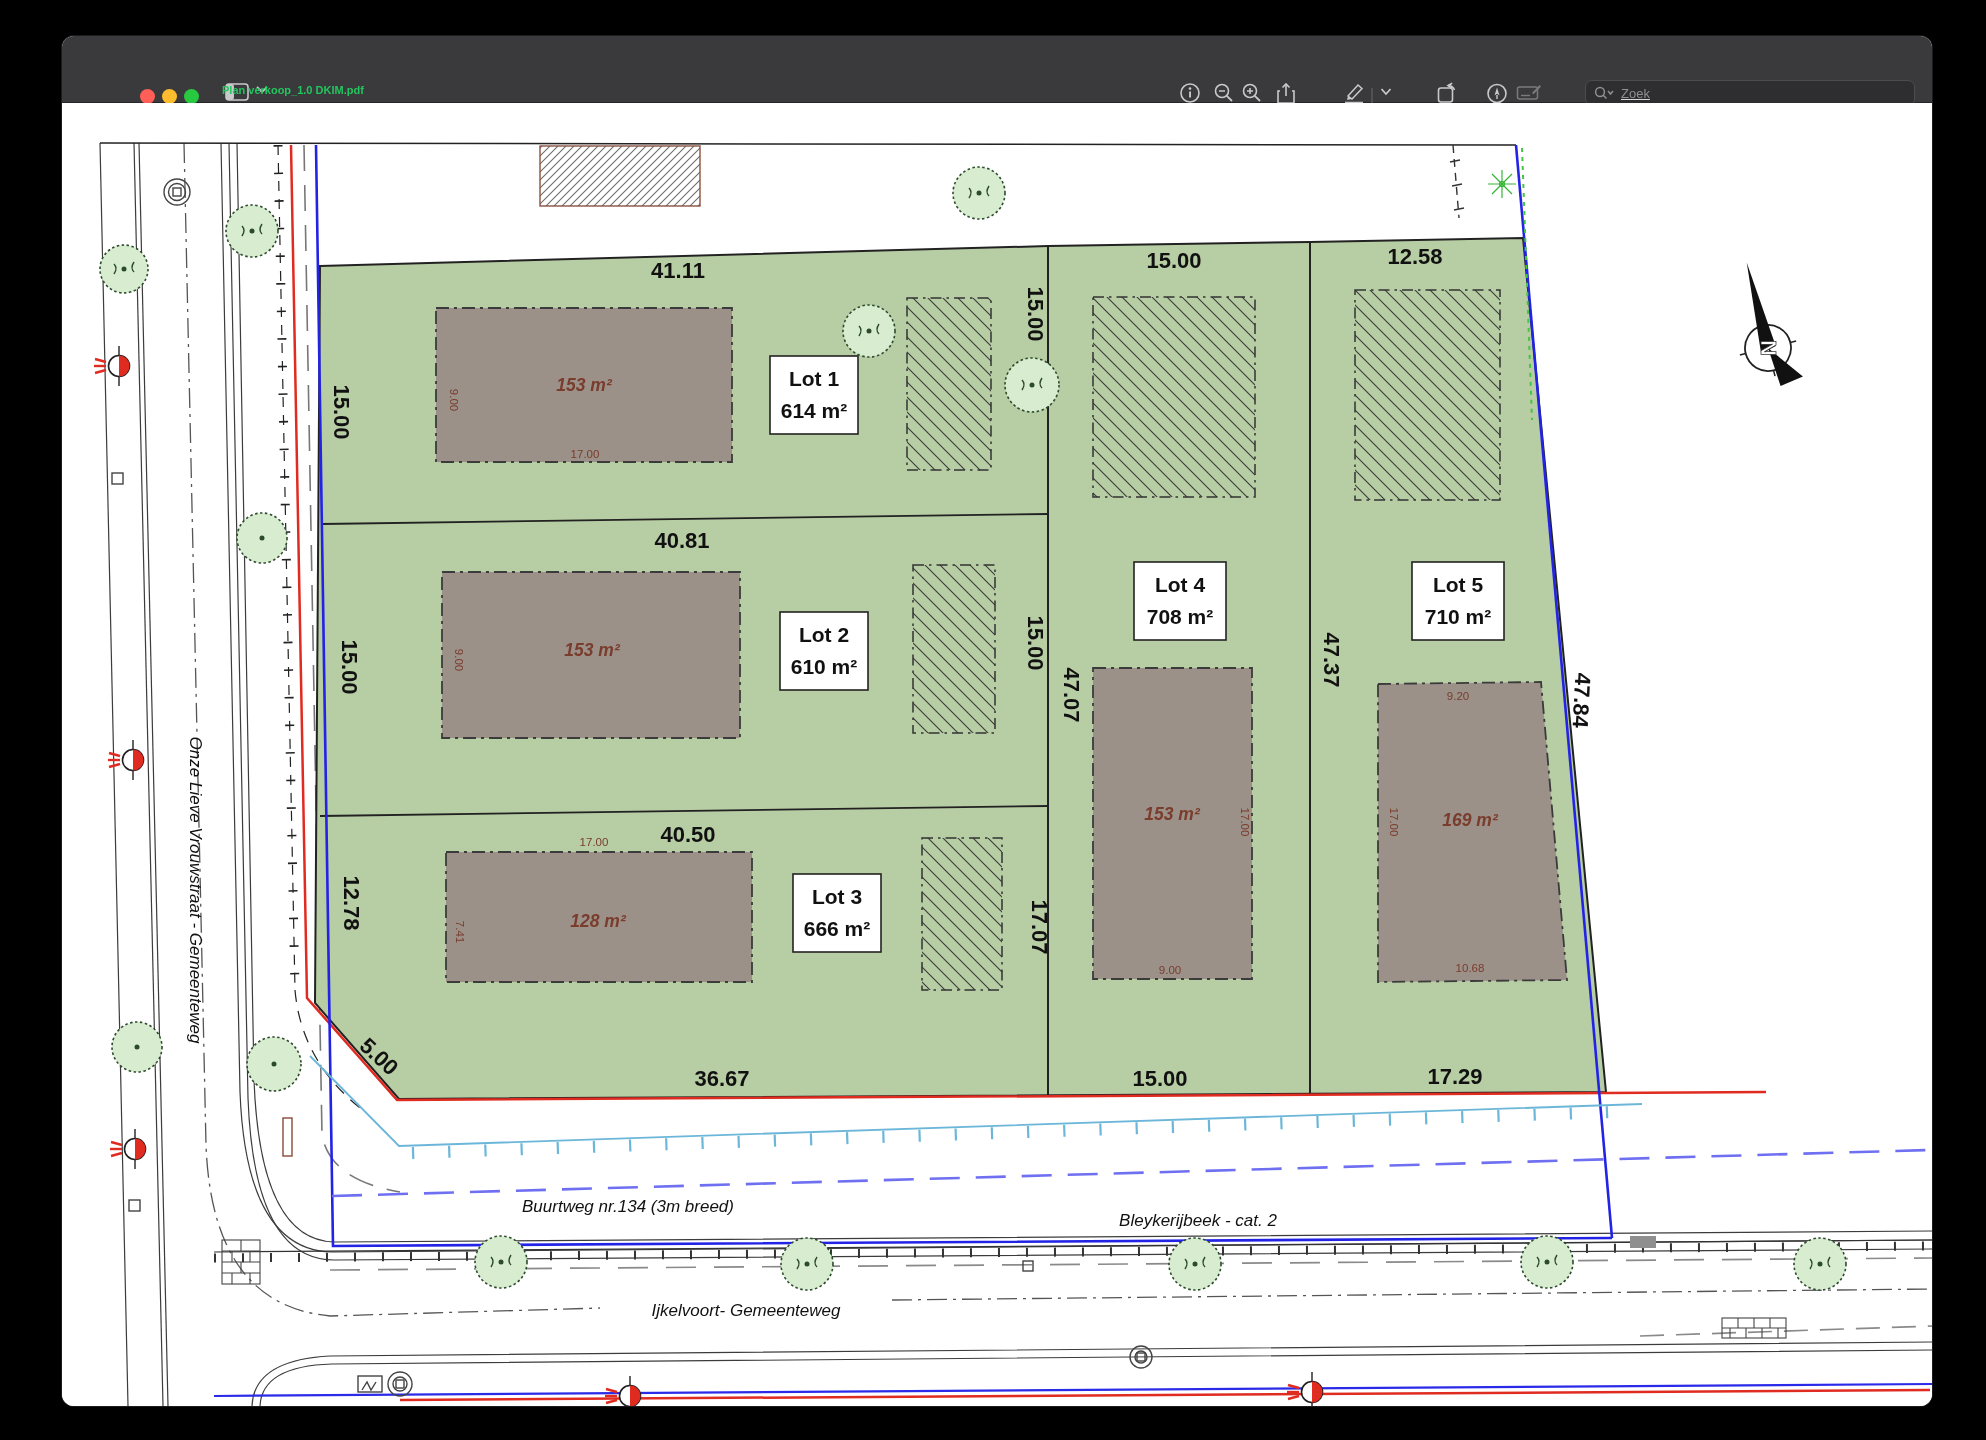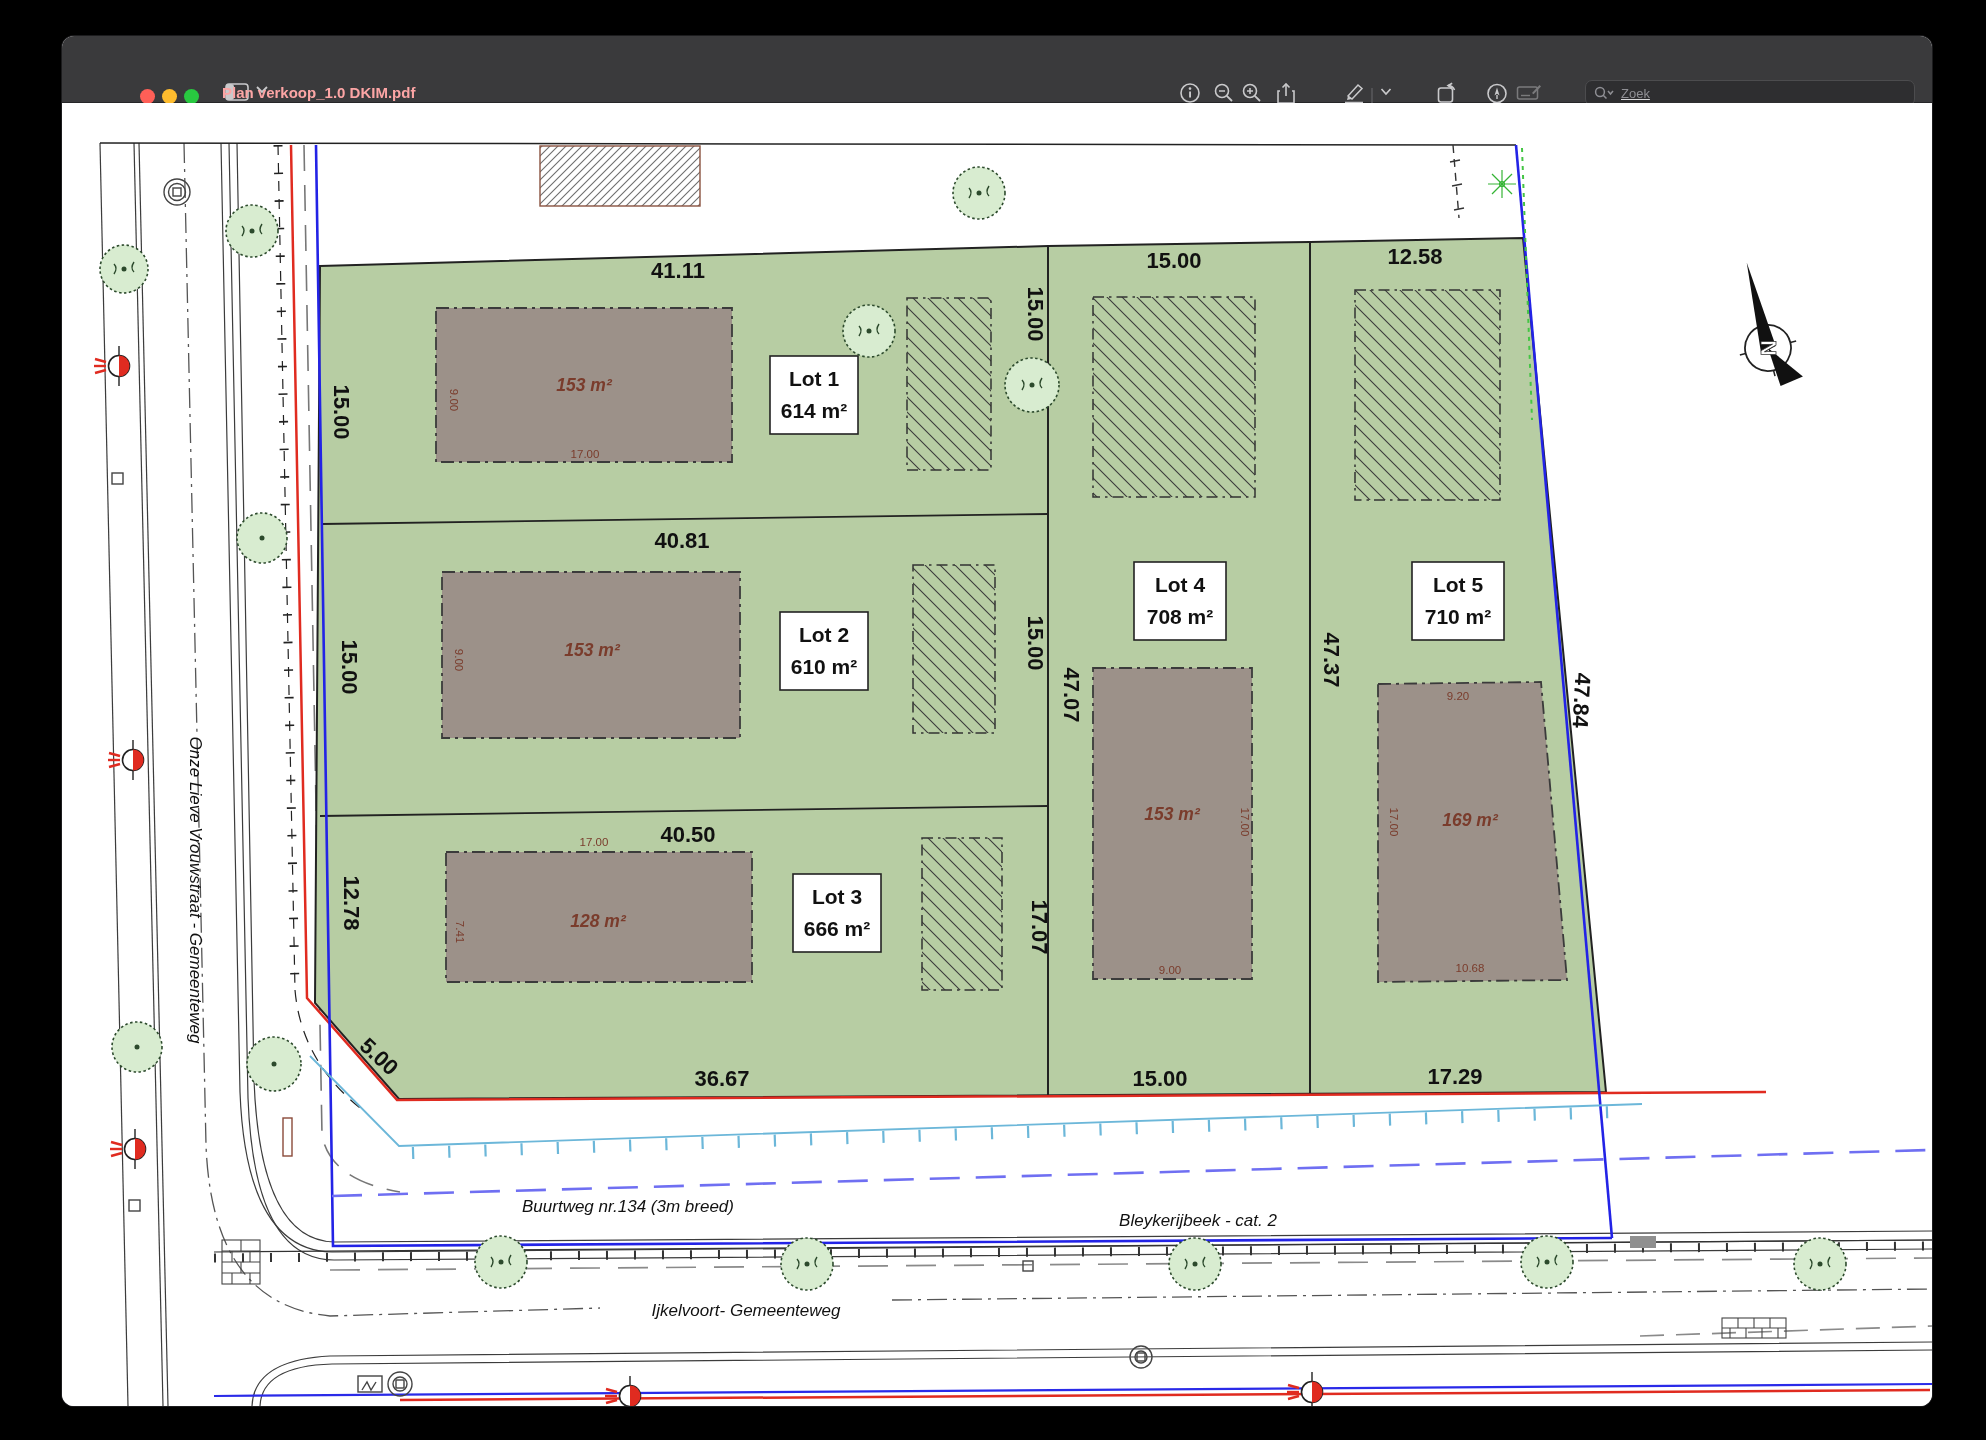--- a/index.html
+++ b/index.html
@@ -8,21 +8,21 @@
     background:#fff;overflow:hidden;box-shadow:0 0 0 1px #1c1c1e;}
   .titlebar{position:absolute;left:0;top:0;width:100%;height:67px;background:#3a3a3c;
     border-bottom:1px solid #262628;box-sizing:border-box;}
   .tl{position:absolute;top:53px;width:15px;height:15px;border-radius:50%;}
   .tl.red{left:78px;background:#ff5f57;}
   .tl.yel{left:100px;background:#febc2e;}
   .tl.grn{left:122px;background:#28c840;}
   .tbarlabel{position:absolute;top:76px;font-size:11.5px;color:#b4b4b6;transform:translateX(-50%);white-space:nowrap;}
   .tbarlabel.dim{color:#69696b;}
   .ticon{position:absolute;top:46px;transform:translateX(-50%);color:#c9c9cb;}
-  .wtitle{position:absolute;left:160px;top:48px;font-size:15px;font-weight:700;color:#fca5a5;white-space:nowrap;}
+  .wtitle{position:absolute;left:160px;top:48px;font-size:11px;font-weight:700;color:#22c55e;white-space:nowrap;}
   .wsub{position:absolute;left:162px;top:68px;font-size:11.5px;color:#98989a;}
   .searchbox{position:absolute;left:1523px;top:44px;width:330px;height:26px;border-radius:7px;
     background:#2e2e30;border:1px solid #4c4c4e;box-sizing:border-box;display:flex;align-items:center;padding:0 8px;}
   .searchbox input{background:transparent;border:none;outline:none;color:#d6d6d8;font-size:13px;width:100%;
     font-family:"Liberation Sans",sans-serif;text-decoration:underline;}
   .searchbox input::placeholder{color:#8e8e93;}
   .content{position:absolute;left:0;top:67px;width:1870px;height:1303px;background:#fff;}
   svg{display:block;}
   text{font-family:"Liberation Sans","DejaVu Sans",sans-serif;}
   .dim{font-size:22px;font-weight:700;fill:#111;}

